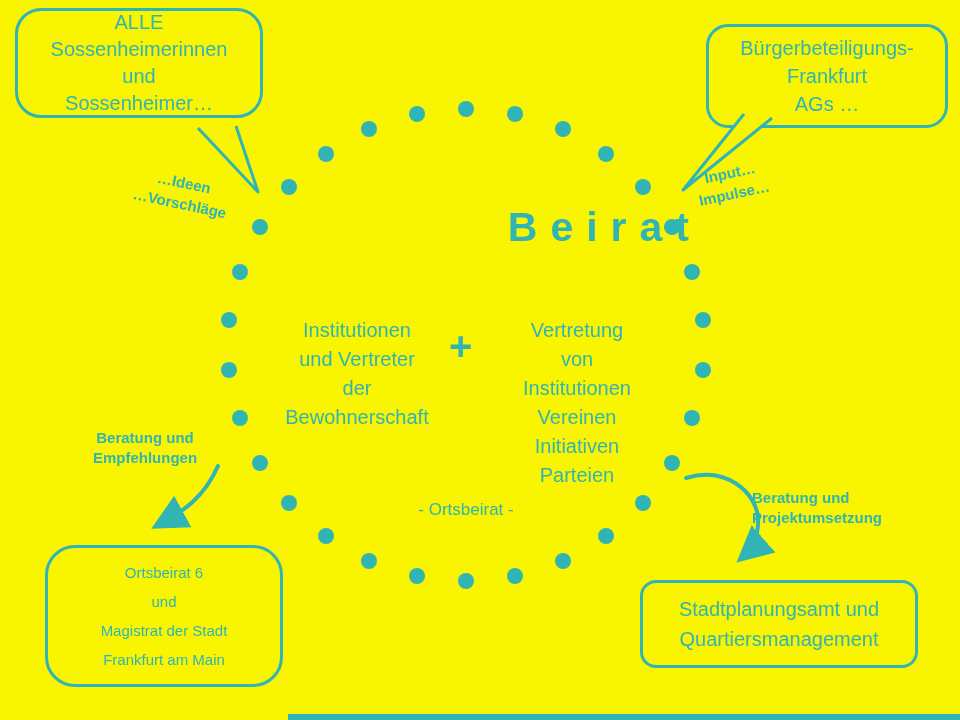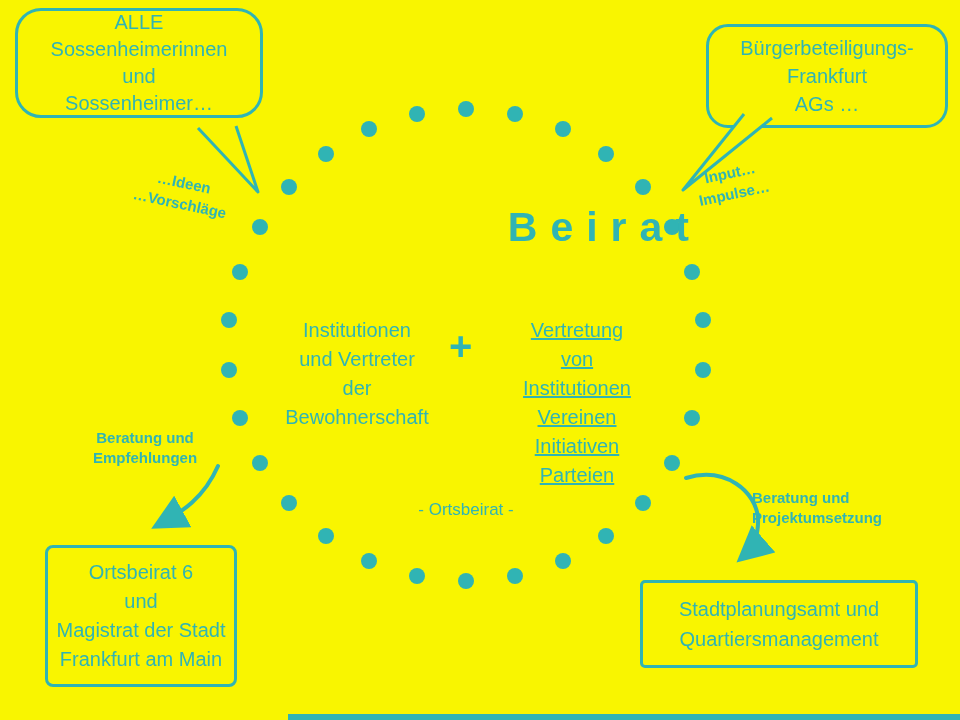--- a/index.html
+++ b/index.html
@@ -11,22 +11,22 @@
     color:var(--accent);
   }
   .bubble {
     position:absolute; border:3px solid var(--accent); border-radius:26px;
     display:flex; align-items:center; justify-content:center;
     text-align:center; z-index:2; box-sizing:border-box;
   }
   .bubble span { white-space:pre-line; }
   .b-tl { left:15px;  top:8px;   width:248px; height:110px; font-size:20px; line-height:27px; }
   .b-tr { left:706px; top:24px;  width:242px; height:104px; font-size:20px; line-height:28px; border-radius:22px; }
-  .b-bl { left:45px;  top:545px; width:192px; height:142px; font-size:20px; line-height:29px; border-radius:8px; }
-  .b-br { left:640px; top:580px; width:278px; height:88px;  font-size:20px; line-height:30px; border-radius:5px; }
+  .b-bl { left:45px;  top:545px; width:238px; height:142px; font-size:15px; line-height:29px; border-radius:30px; }
+  .b-br { left:640px; top:580px; width:278px; height:88px;  font-size:20px; line-height:30px; border-radius:16px; }
 
   .rot-label {
     position:absolute; font-weight:bold; font-size:15px; line-height:21px;
     white-space:pre-line; text-align:center; z-index:2;
   }
   .ideas { left:116px; top:172px; width:132px; transform:rotate(12deg); }
   .input { left:676px; top:162px; width:112px; transform:rotate(-12deg); }
 
   .advice {
     position:absolute; font-weight:bold; font-size:15px; line-height:20px;
@@ -37,21 +37,21 @@
 
   .title {
     position:absolute; left:230px; top:204px; width:472px; text-align:right;
     font-size:41px; font-weight:bold; letter-spacing:13px; z-index:2;
   }
   .col {
     position:absolute; font-size:20px; line-height:29px; text-align:center;
     white-space:pre-line; z-index:2;
   }
   .col-left  { left:262px; top:316px; width:190px; }
-  .col-right { left:498px; top:316px; width:158px;text-decoration:underline; }
+  .col-right { left:498px; top:316px; width:158px; }
   .plus { position:absolute; left:449px; top:324px; font-size:40px; font-weight:bold; z-index:2; }
   .stimmrecht {
     position:absolute; left:230px; top:500px; width:472px; text-align:center;
     font-size:17px; z-index:2;
   }
 
   .dot {
     position:absolute; width:16px; height:16px; border-radius:50%;
     background:var(--accent); z-index:1;
   }

